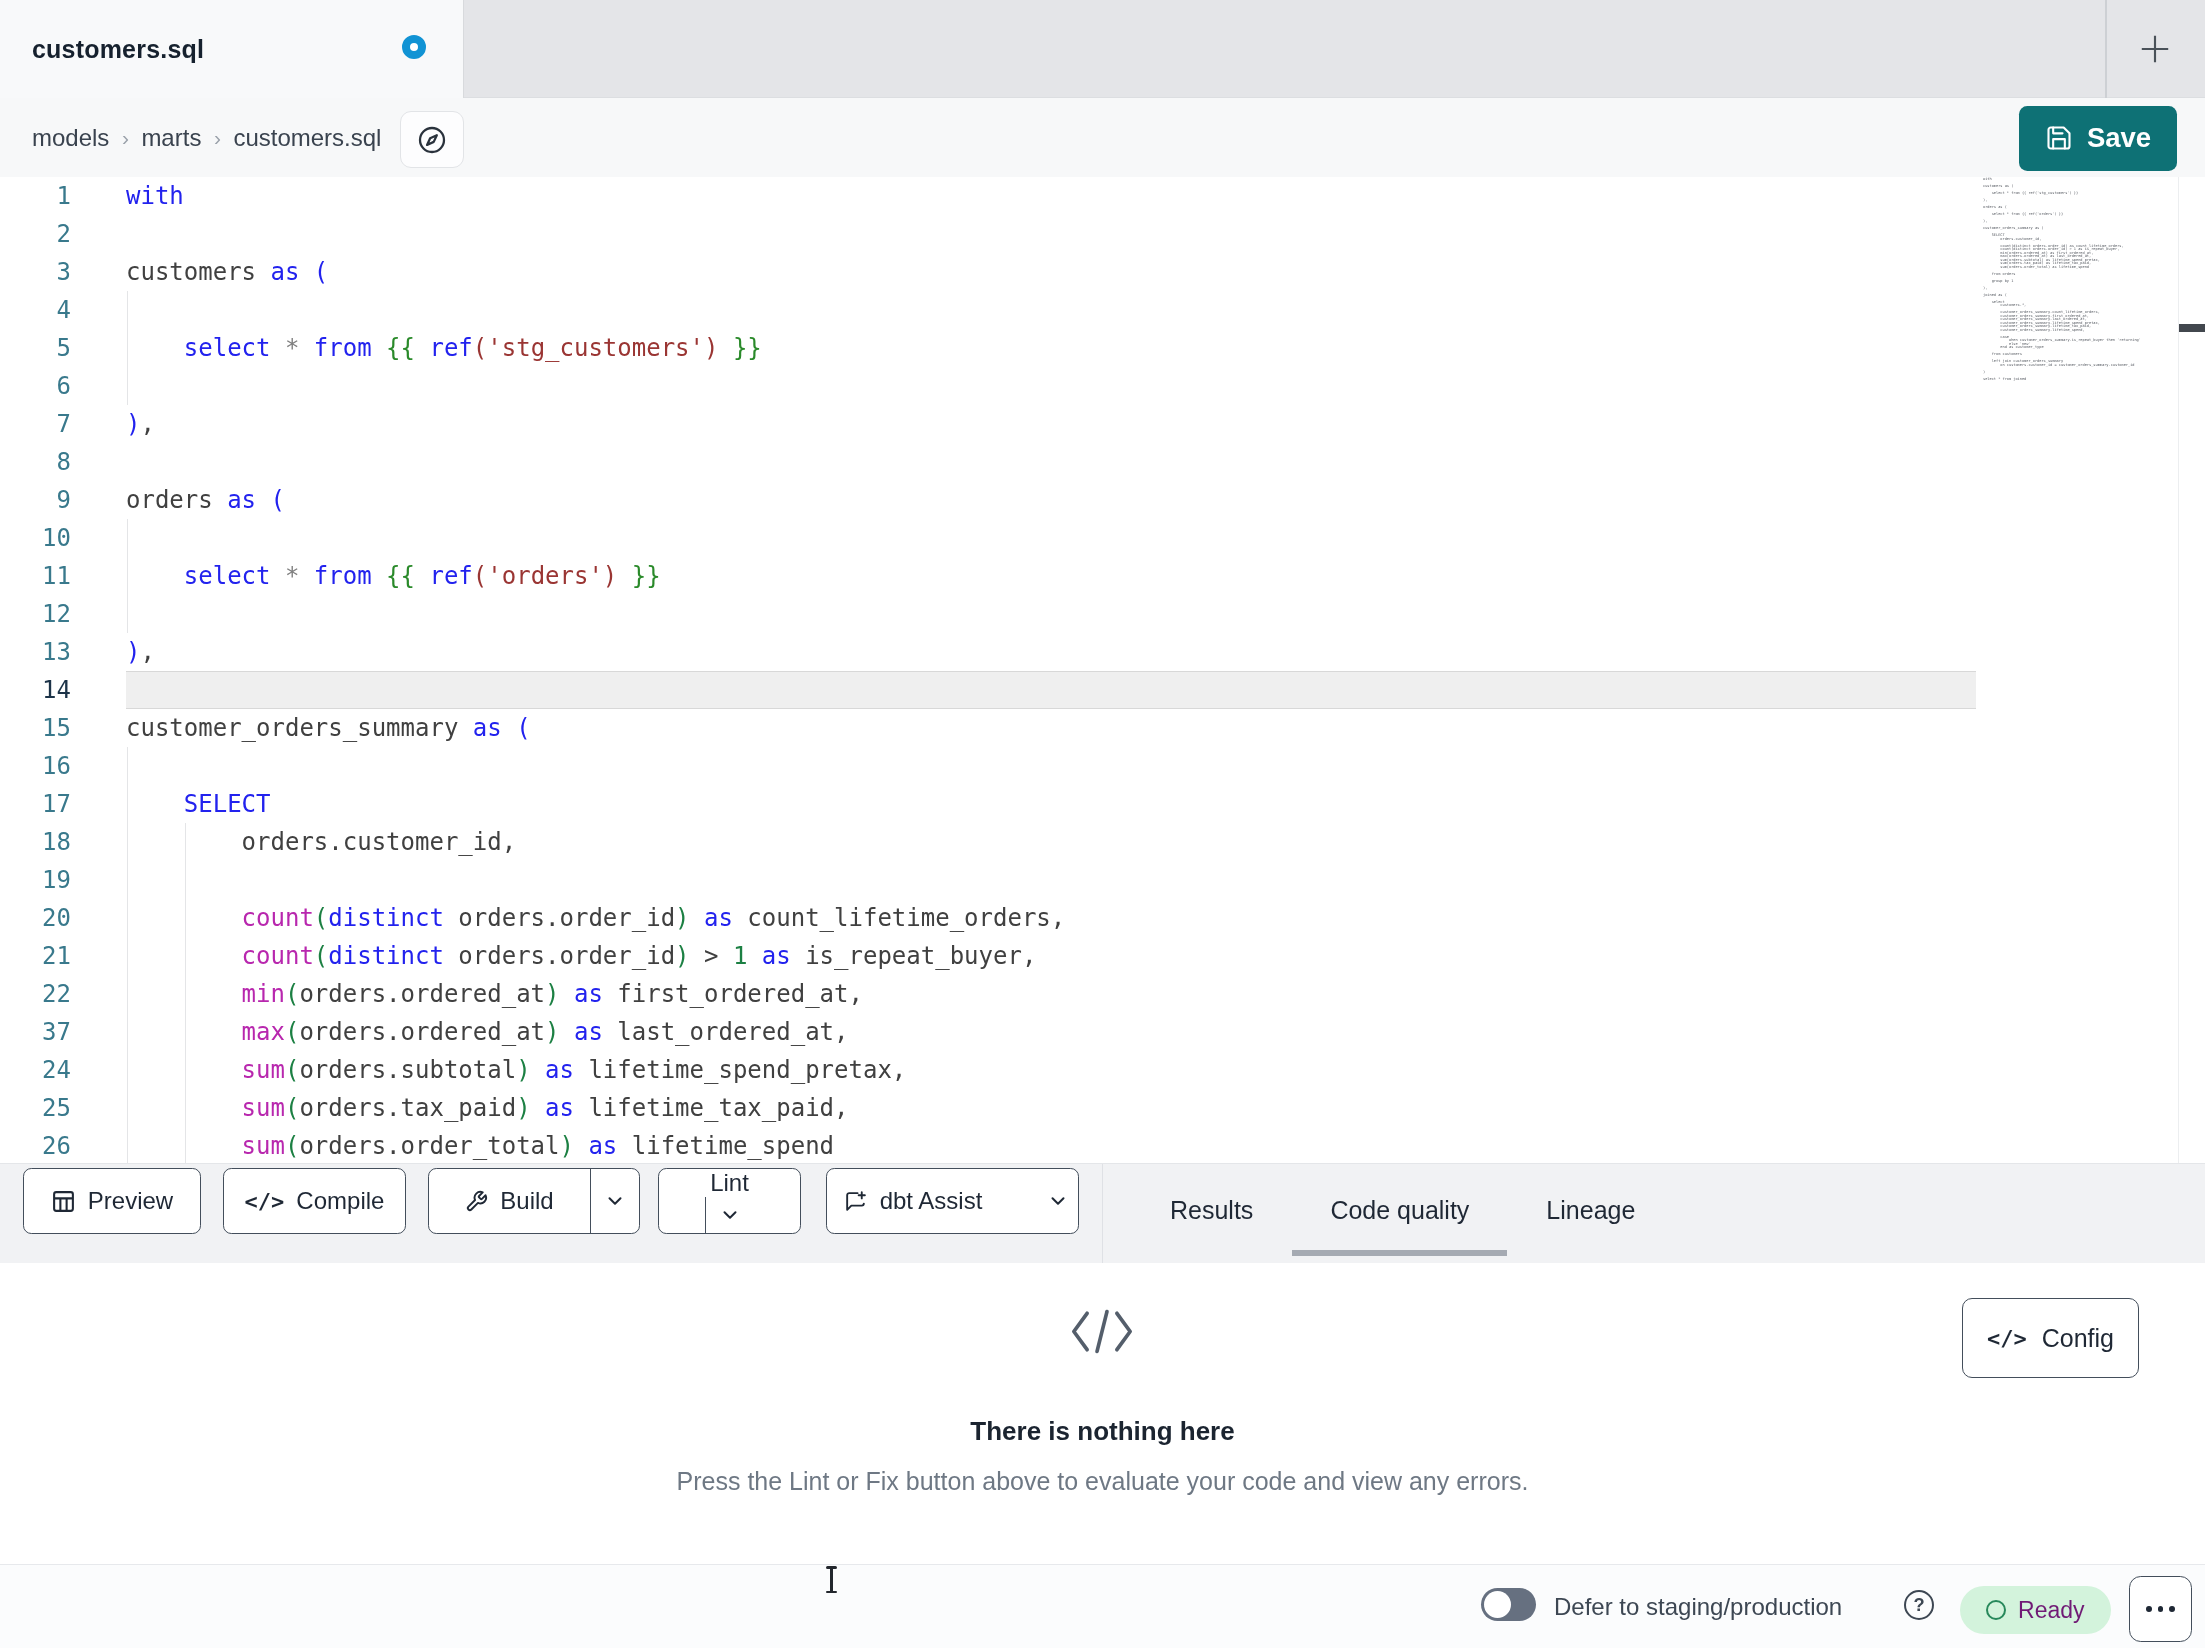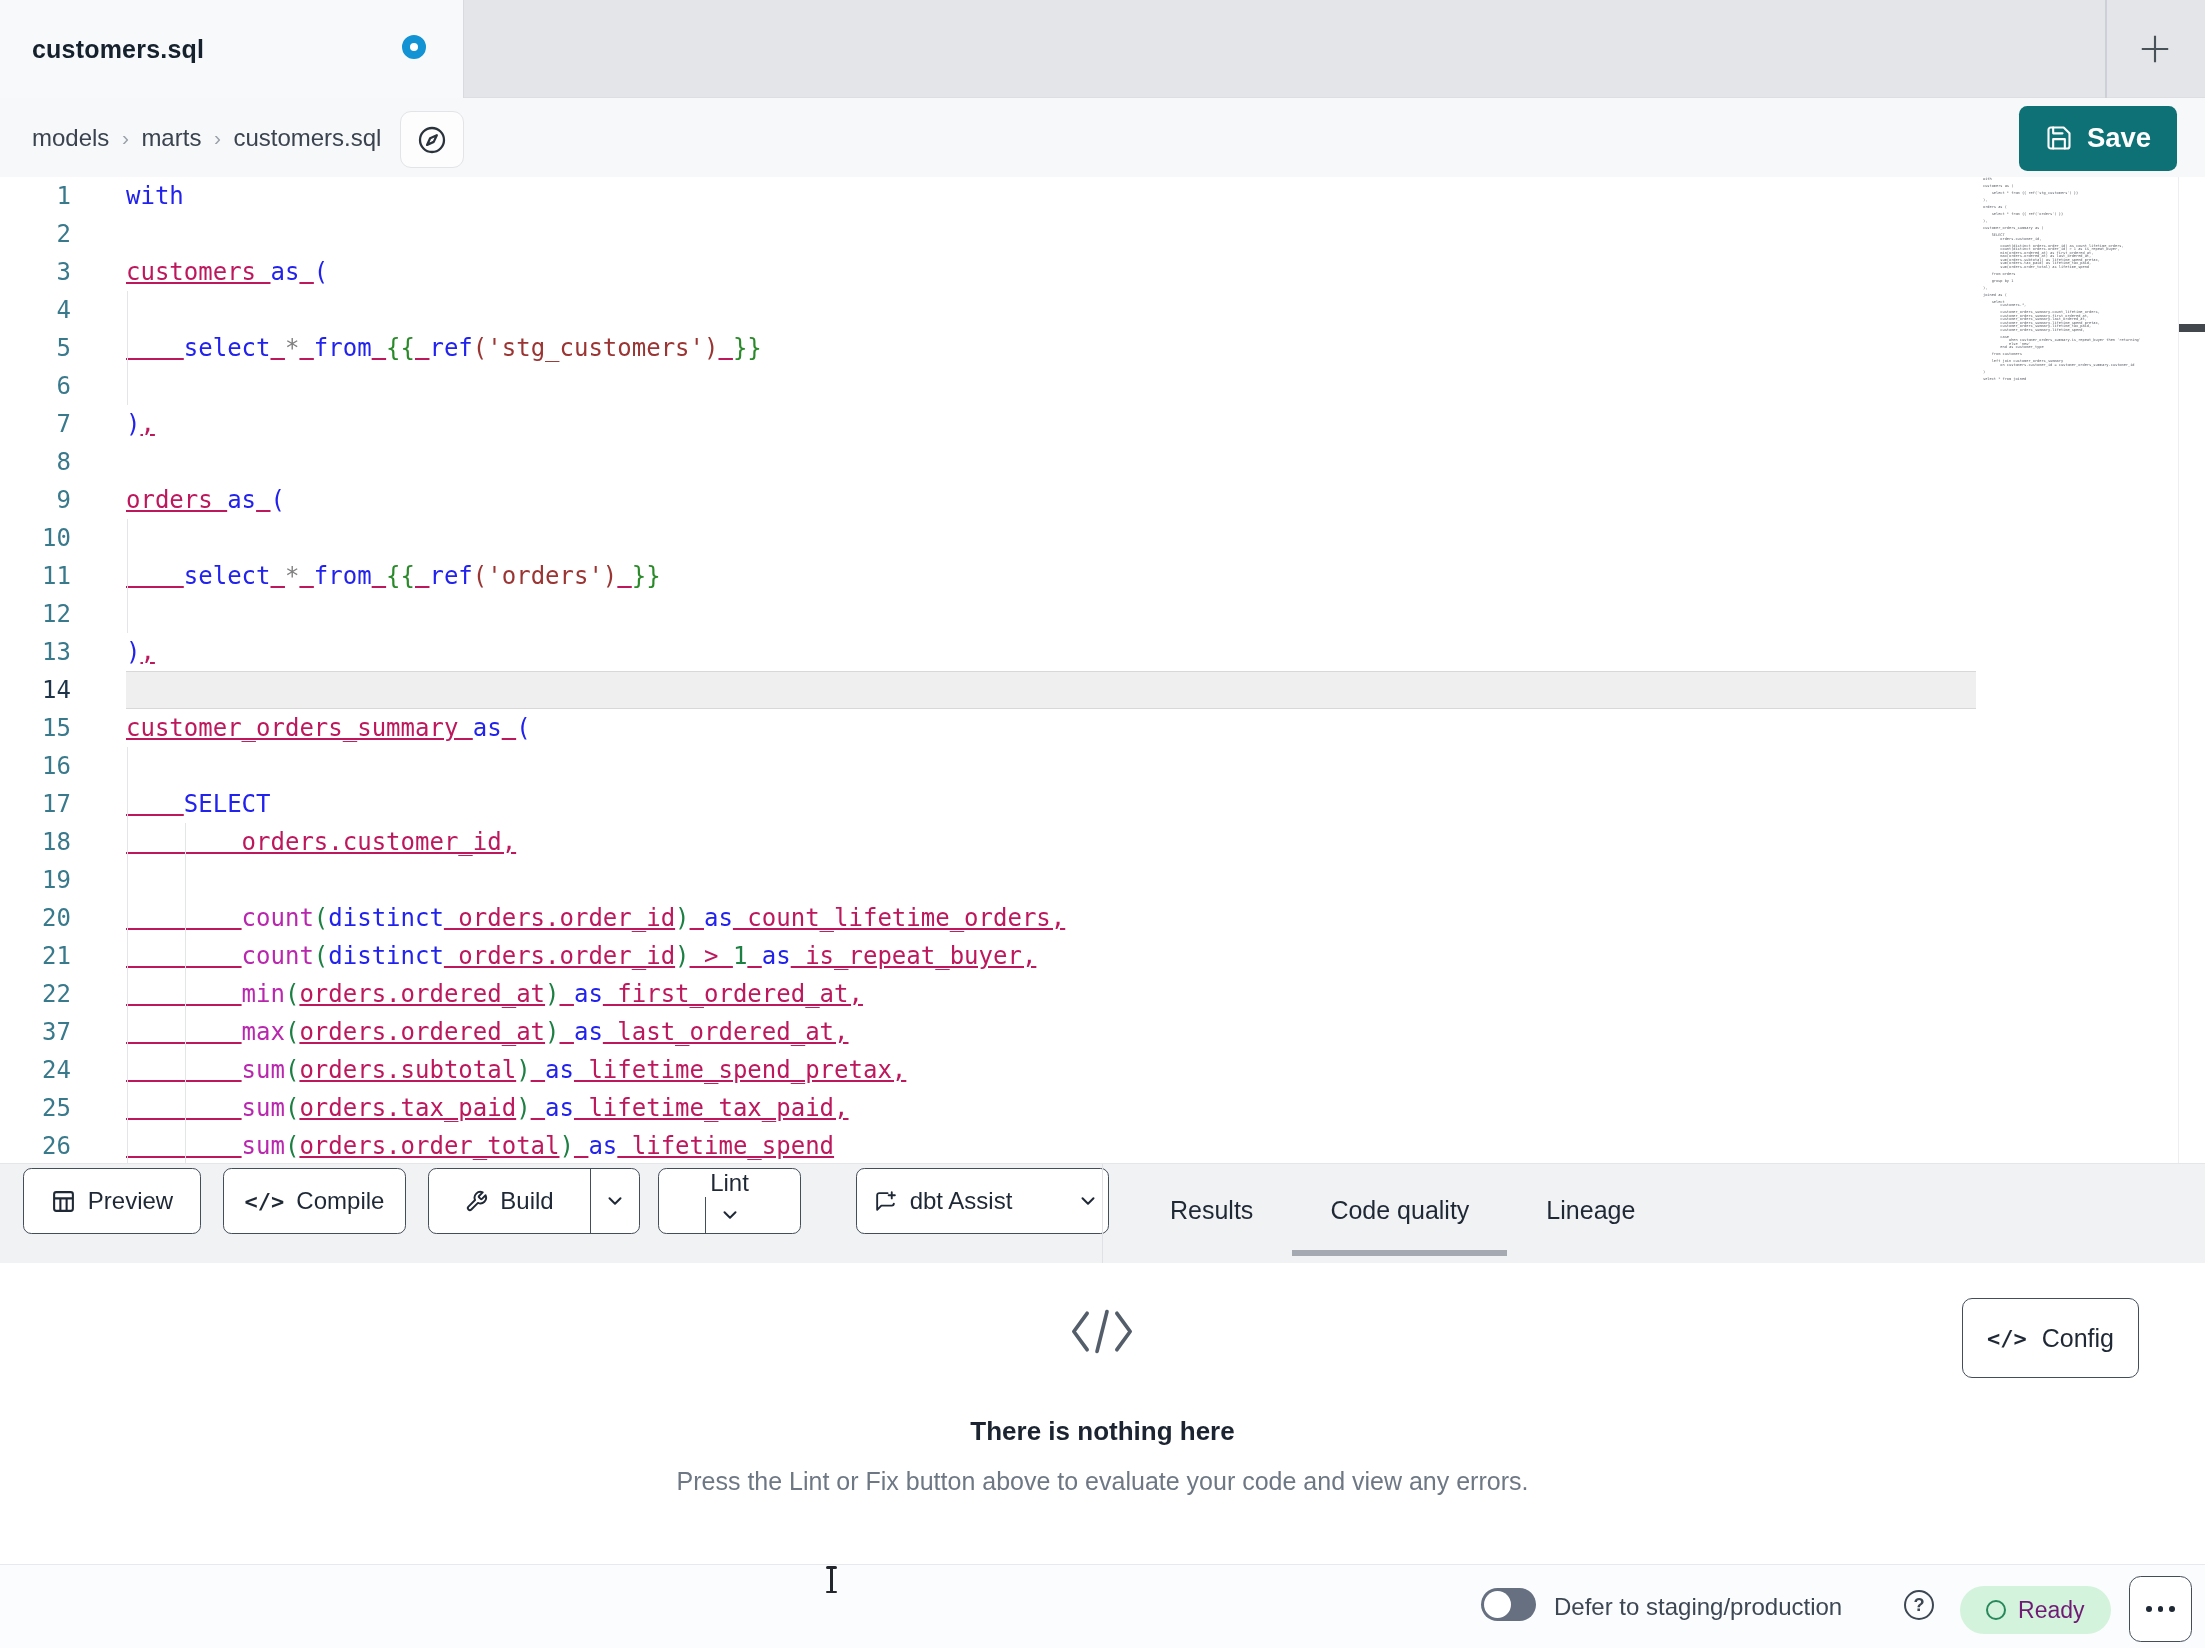--- a/index.html
+++ b/index.html
@@ -24,21 +24,21 @@
 
   
   .editor{position:absolute;left:0;top:177px;width:1976px;}
   .row{display:flex;height:38px;line-height:38px;font-family:"DejaVu Sans Mono",monospace;font-size:24px;}
   .ln{flex:none;width:71px;text-align:right;color:#39798c;user-select:none;}
   .cw{flex:1;margin-left:55px;position:relative;white-space:pre;color:#1b1b1b;box-sizing:border-box;}
   .row.active .cw{background:#efefef;border-top:0.8px solid #d8d8d8;border-bottom:0.8px solid #d8d8d8;line-height:36px;}
   .row.active .ln{color:#1c3348;}
   .guide{position:absolute;top:0;bottom:0;width:0.8px;background:#e4e5e7;}
   .c-kw{color:#2222ee;} .c-fn{color:#b827ae;} .c-str{color:#9a3533;} .c-par{color:#1c8043;}
-  .c-jinja{color:#2a8a2a;} .c-num{color:#1c8043;} .c-op{color:#808080;} .c-txt{color:#be185d;text-decoration:underline;}
+  .c-jinja{color:#2a8a2a;} .c-num{color:#1c8043;} .c-op{color:#808080;} .c-txt{color:#404040;}
 
   
   .minimap{position:absolute;left:1983px;top:178px;width:190px;font-family:"DejaVu Sans Mono",monospace;font-size:3.6px;color:#454a52;opacity:.9;cursor:pointer;}
   .mm-line{height:3.5px;line-height:3.5px;white-space:pre;overflow:visible;}
   .scrolltrack{position:absolute;left:2178px;top:177px;width:27.5px;height:986px;background:#fff;border-left:0.8px solid #eceef0;box-sizing:border-box;cursor:pointer;}
   .scrollmark{position:absolute;left:0;right:0;top:147px;height:8.3px;background:#42474e;}
 
   
   .toolbar{position:absolute;left:0;top:1163px;width:100%;height:100px;background:#f1f2f4;border-top:0.8px solid #e4e6e9;box-sizing:border-box;}
   .tbtn{position:absolute;top:4.2px;height:66px;background:#fff;border:1.7px solid #434e5b;border-radius:8.3px;box-sizing:border-box;display:flex;align-items:center;justify-content:center;font-size:24px;color:#1f2835;cursor:pointer;font-family:"Liberation Sans",sans-serif;}
@@ -325,21 +325,21 @@
       <div class="main">
         <span>Lint</span>
       </div>
       <div class="chev">
         <svg width="22" height="22" viewBox="0 0 24 24" fill="none" stroke="#1f2835" stroke-width="2.2" stroke-linecap="round" stroke-linejoin="round">
             <polyline points="6 9 12 15 18 9"></polyline>
           </svg>
       </div>
     </div>
 
-    <div class="tbtn split" style="left:856px;width:253px;gap:40px;">
+    <div class="tbtn split" style="left:826px;width:253px;gap:40px;">
       <div class="main">
         <svg width="25" height="25" viewBox="0 0 24 24" fill="none" stroke="#1f2835" stroke-width="1.8" stroke-linecap="round" stroke-linejoin="round">
           <path d="M20 14a2 2 0 0 1-2 2H8l-4 4V6a2 2 0 0 1 2-2h8"></path>
           <path d="M18 3v6M15 6h6"></path>
         </svg>
         <span class="lbl">dbt Assist</span>
       </div>
       <div class="chev nodiv">
         <svg width="22" height="22" viewBox="0 0 24 24" fill="none" stroke="#1f2835" stroke-width="2.2" stroke-linecap="round" stroke-linejoin="round">
             <polyline points="6 9 12 15 18 9"></polyline>

